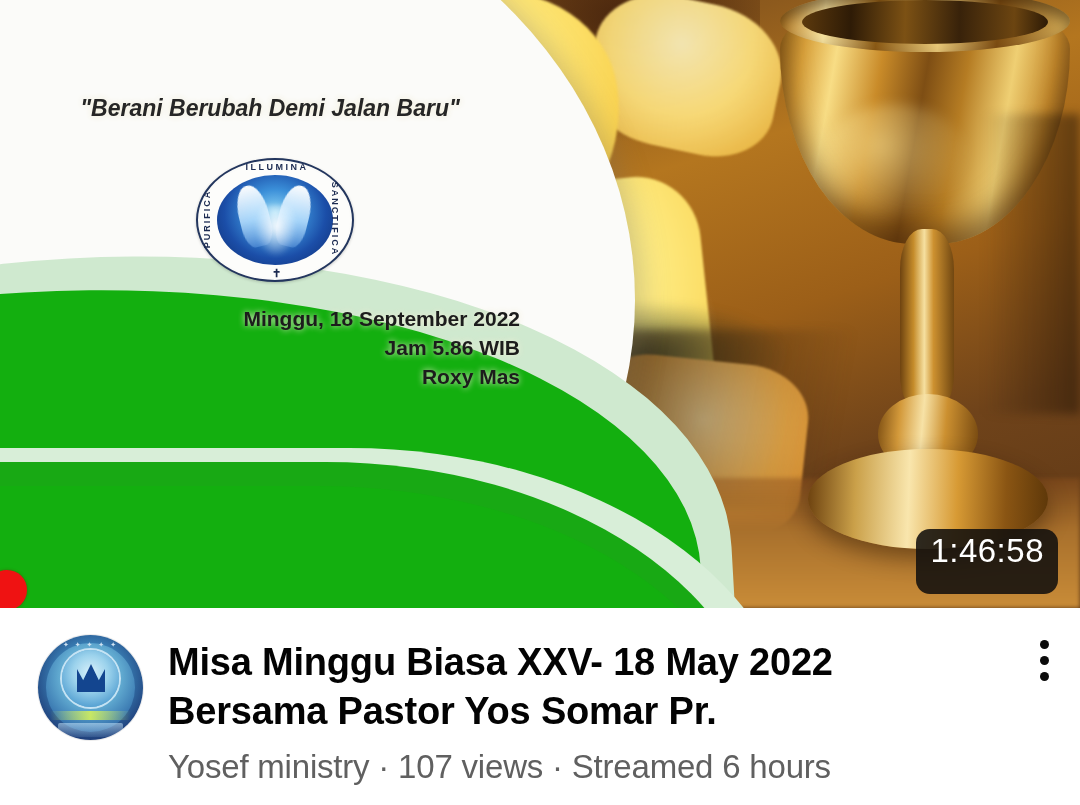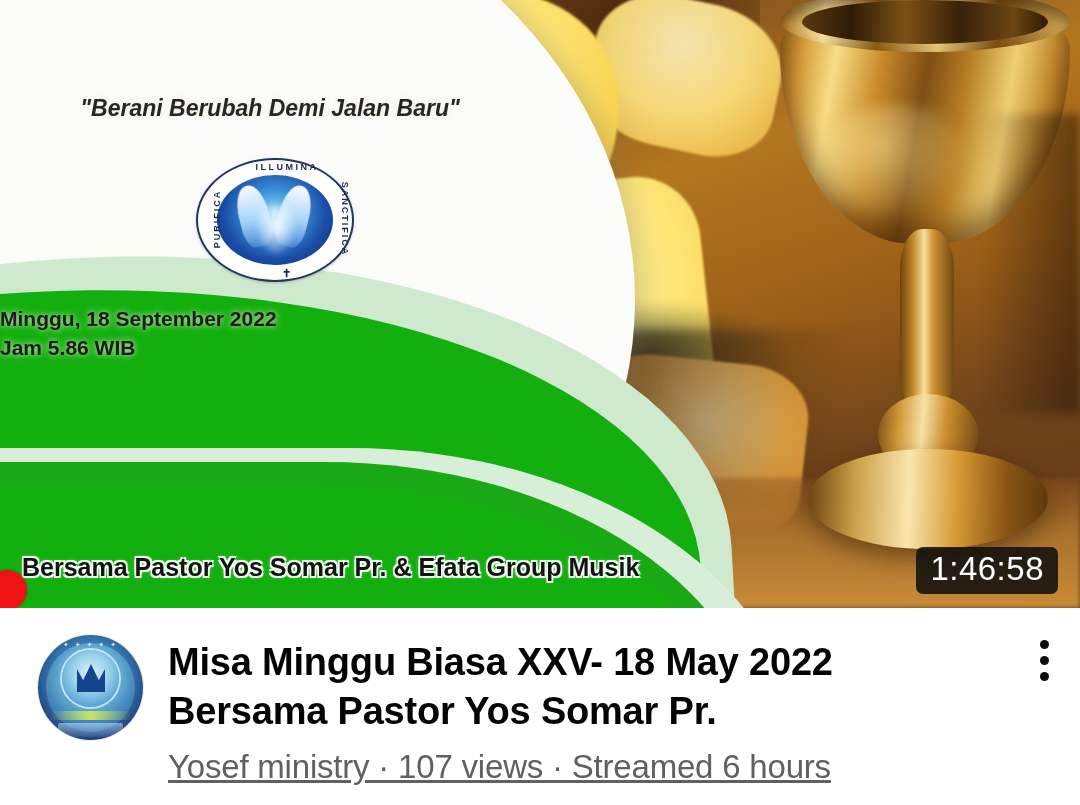--- a/index.html
+++ b/index.html
@@ -189,31 +189,31 @@
     filter:blur(.6px);
   }
   .hand.l{ left:22px; top:10px; transform:rotate(-14deg); }
   .hand.r{ left:62px; top:10px; transform:rotate(14deg); }
   .hand-glow{
     position:absolute; left:38px; top:30px; width:42px; height:52px;
     background:radial-gradient(ellipse at 50% 40%, rgba(255,255,255,.95), rgba(255,255,255,0) 70%);
     filter:blur(2px);
   }
   .ring-txt{
-    position:absolute; left:12px; top:0; width:158px; height:124px;
+    position:absolute; left:2px; top:0; width:158px; height:124px;
     font-size:9px; font-weight:bold; color:#1b2a50; letter-spacing:1px;
   }
   .rt{ position:absolute; white-space:nowrap; }
   .rt.top{ left:50%; top:4px; transform:translateX(-50%); letter-spacing:2.5px; }
   .rt.right{ right:-16px; top:56px; transform:rotate(90deg); letter-spacing:2px; }
   .rt.left{ left:-20px; top:56px; transform:rotate(-90deg); letter-spacing:2px; }
   .rt.cross{ left:50%; bottom:2px; transform:translateX(-50%); font-size:11px; }
 
   .p-info{
-    position:absolute; left:0; top:305px; width:520px; text-align:left;
+    position:absolute; left:0; top:305px; width:520px; text-align:right;
     color:#1c1c1c; font-size:21px; font-weight:bold; line-height:1.38;
     text-shadow:0 0 6px rgba(243,238,213,.95);
   }
   .banner-text{
     position:absolute; left:22px; bottom:26px; width:620px;
     font-size:25px; font-weight:bold; color:#141414;
     text-shadow:
       -1.6px -1.6px 0 #eefbee, 1.6px -1.6px 0 #eefbee,
       -1.6px 1.6px 0 #eefbee, 1.6px 1.6px 0 #eefbee,
       0 0 4px rgba(255,255,255,.9);
@@ -221,21 +221,21 @@
   }
   .red-dot{
     position:absolute; left:-13px; bottom:-2px; width:40px; height:40px;
     border-radius:50%; background:#ef1212;
     box-shadow:0 0 3px rgba(120,0,0,.4);
   }
   .duration{
     position:absolute; right:22px; bottom:14px;
     background:rgba(18,16,14,.88); color:#ffffff;
     font-size:33px; font-weight:500; letter-spacing:.5px;
-    padding:3px 14px 6px; border-radius:7px;
+    padding:3px 14px 24px; border-radius:14px;
     font-family:"Liberation Sans", sans-serif;
   }
 
   
   #meta{
     position:absolute; left:0; top:608px; width:1080px; height:197px;
     background:#ffffff;
   }
   .avatar{
     position:absolute; left:38px; top:27px; width:105px; height:105px;
@@ -274,21 +274,21 @@
     font-size:7px; color:#cfe2f2; letter-spacing:2px;
   }
 
   .vid-title{
     position:absolute; left:168px; top:30px; width:820px;
     font-size:38px; font-weight:bold; line-height:1.28; color:#030303;
     letter-spacing:-.2px;
   }
   .vid-meta{
     position:absolute; left:168px; top:140px; width:900px;
-    font-size:33px; color:#606060; white-space:nowrap; letter-spacing:-.2px;text-decoration:underline;
+    font-size:33px; color:#606060; white-space:nowrap; letter-spacing:-.2px;
   }
   .kebab{
     position:absolute; left:1024px; top:32px; width:40px; height:50px;
     cursor:pointer;
   }
   .kebab i{
     display:block; width:9px; height:9px; border-radius:50%;
     background:#0b0b0b; margin:0 auto 7px;
   }
 </style>
@@ -343,23 +343,23 @@
       <span class="rt top">ILLUMINA</span>
       <span class="rt right">SANCTIFICA</span>
       <span class="rt left">PURIFICA</span>
       <span class="rt cross">✝</span>
     </div>
   </div>
 
   <div class="p-info">
     <div>Minggu, 18 September 2022</div>
     <div>Jam 5.86 WIB</div>
-  </div>
-
-  <div class="banner-text">Bersama Pastor Yos Somar Pr. &amp; Efata Group Musik</div>
+    <div>Roxy Mas</div>
+  </div>
+
   <div class="red-dot"></div>
 
   <div class="duration">1:46:58</div>
 </div>
 
 <div id="meta">
 
   <div class="avatar">
     <div class="av-ring"></div>
     <div class="av-stars">✦ ✦ ✦ ✦ ✦</div>

